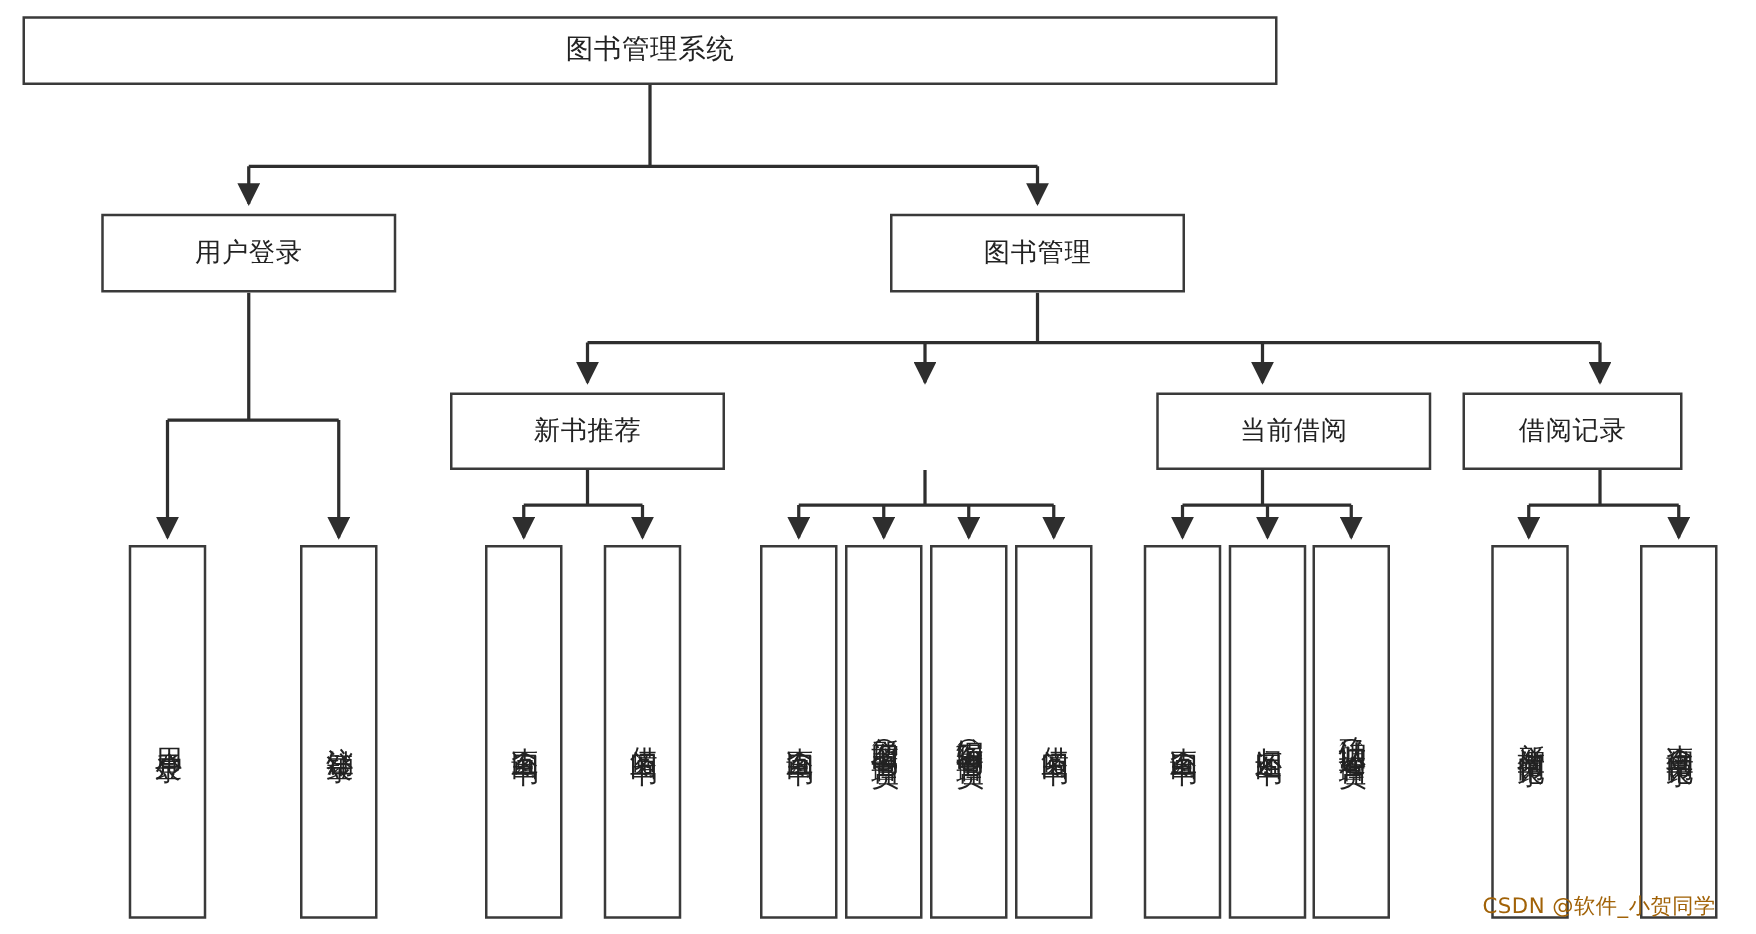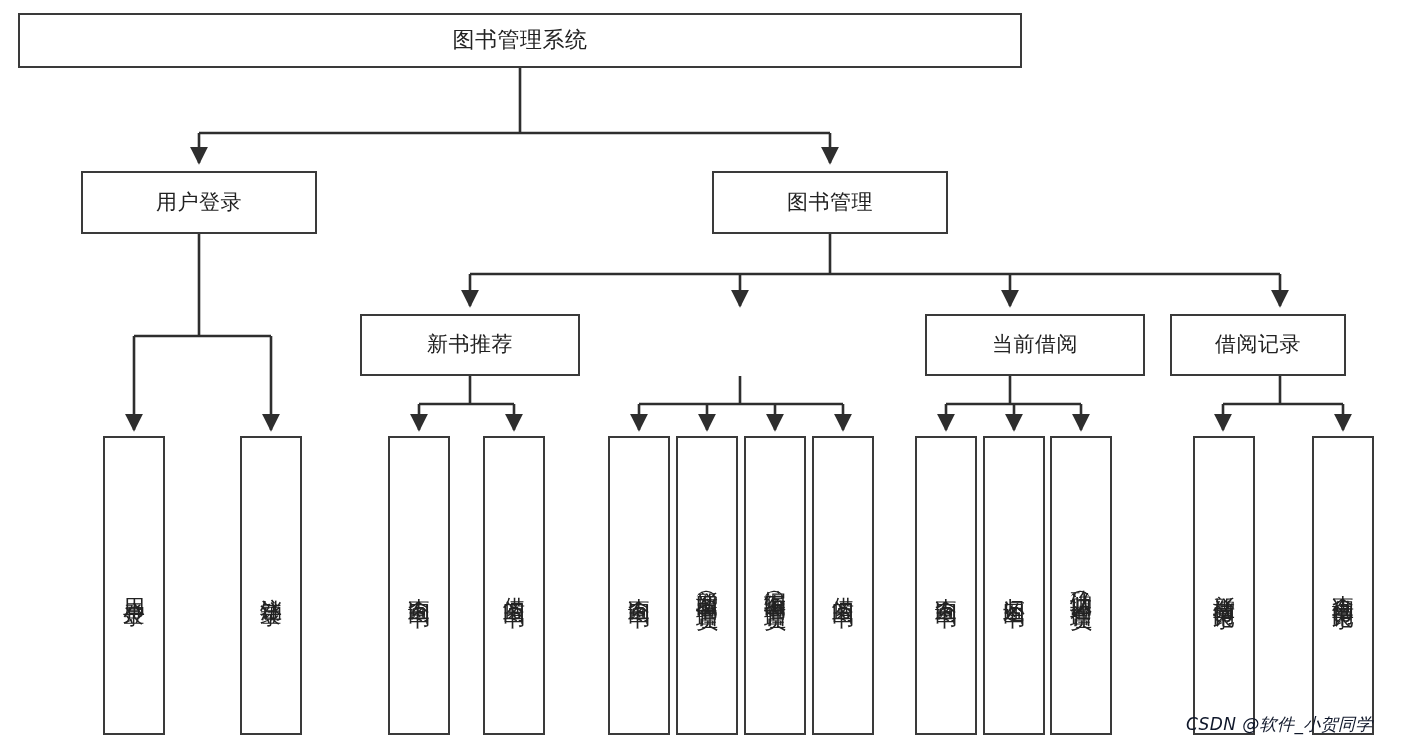--- a/index.html
+++ b/index.html
@@ -59,24 +59,23 @@
     text-orientation: upright;
     font-size: 22px;
     letter-spacing: 3px;
     line-height: 1;
   }
   .watermark {
     position: absolute;
     left: 1186px;
     top: 713px;
     font-size: 17px;
-    color: #0f172a;
+    color: #a16207;
     white-space: nowrap;
     letter-spacing: 0.4px;
-    font-style: italic;
   }
 </style>
 </head>
 <body>
 
 <div id="diagram-root">
 
   <svg class="connectors" viewBox="0 0 1405 747" xmlns="http://www.w3.org/2000/svg">
     <defs>
       <marker id="arrow" viewBox="0 0 10 10" refX="9" refY="5" markerWidth="7" markerHeight="7" orient="auto-start-reverse">

